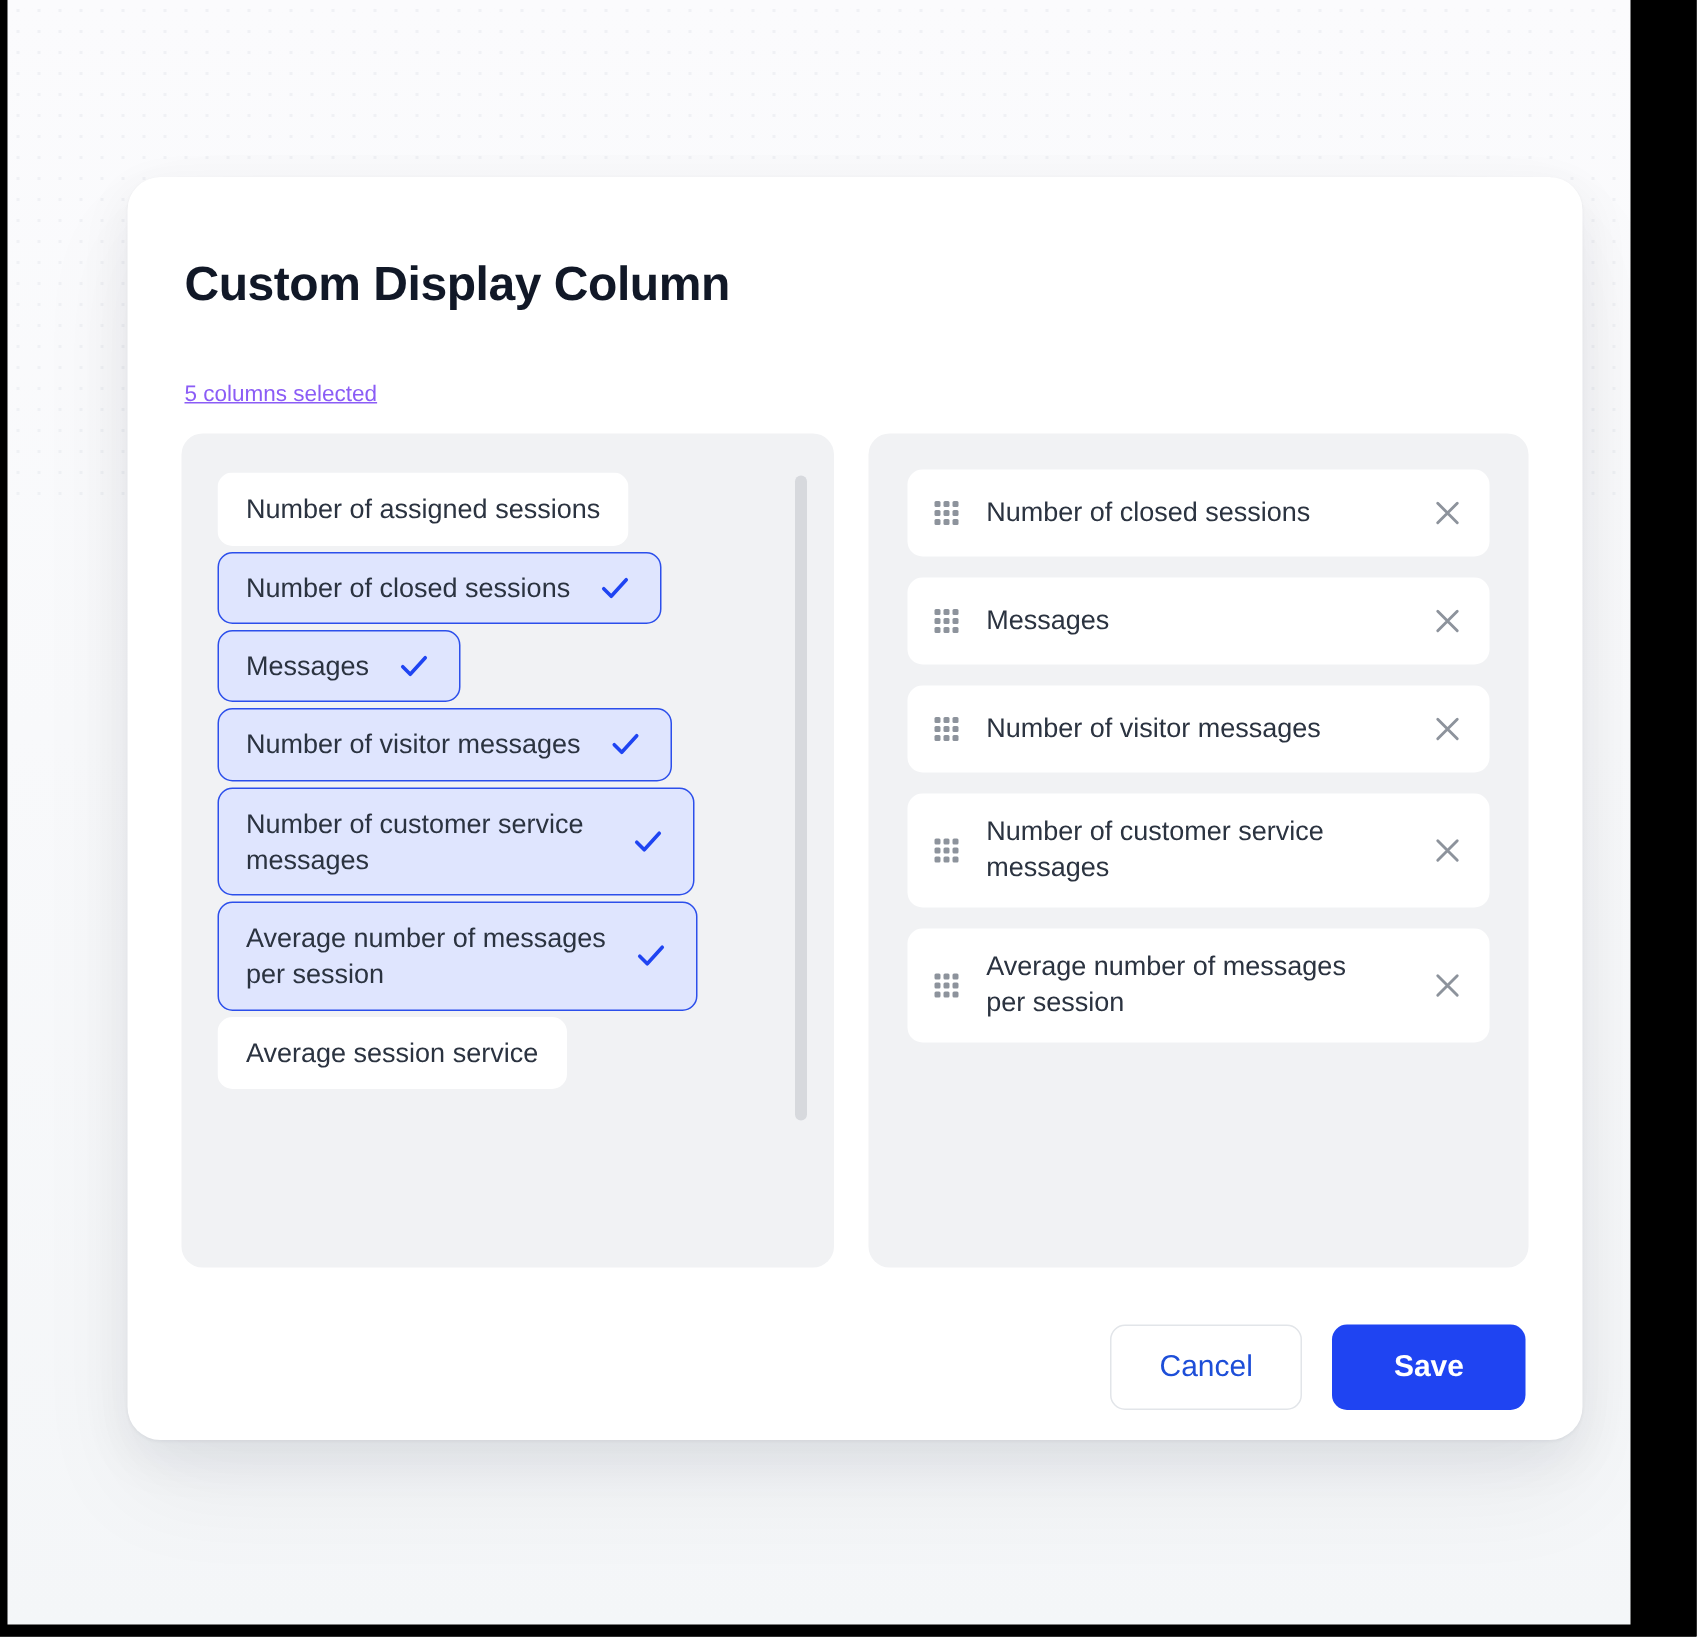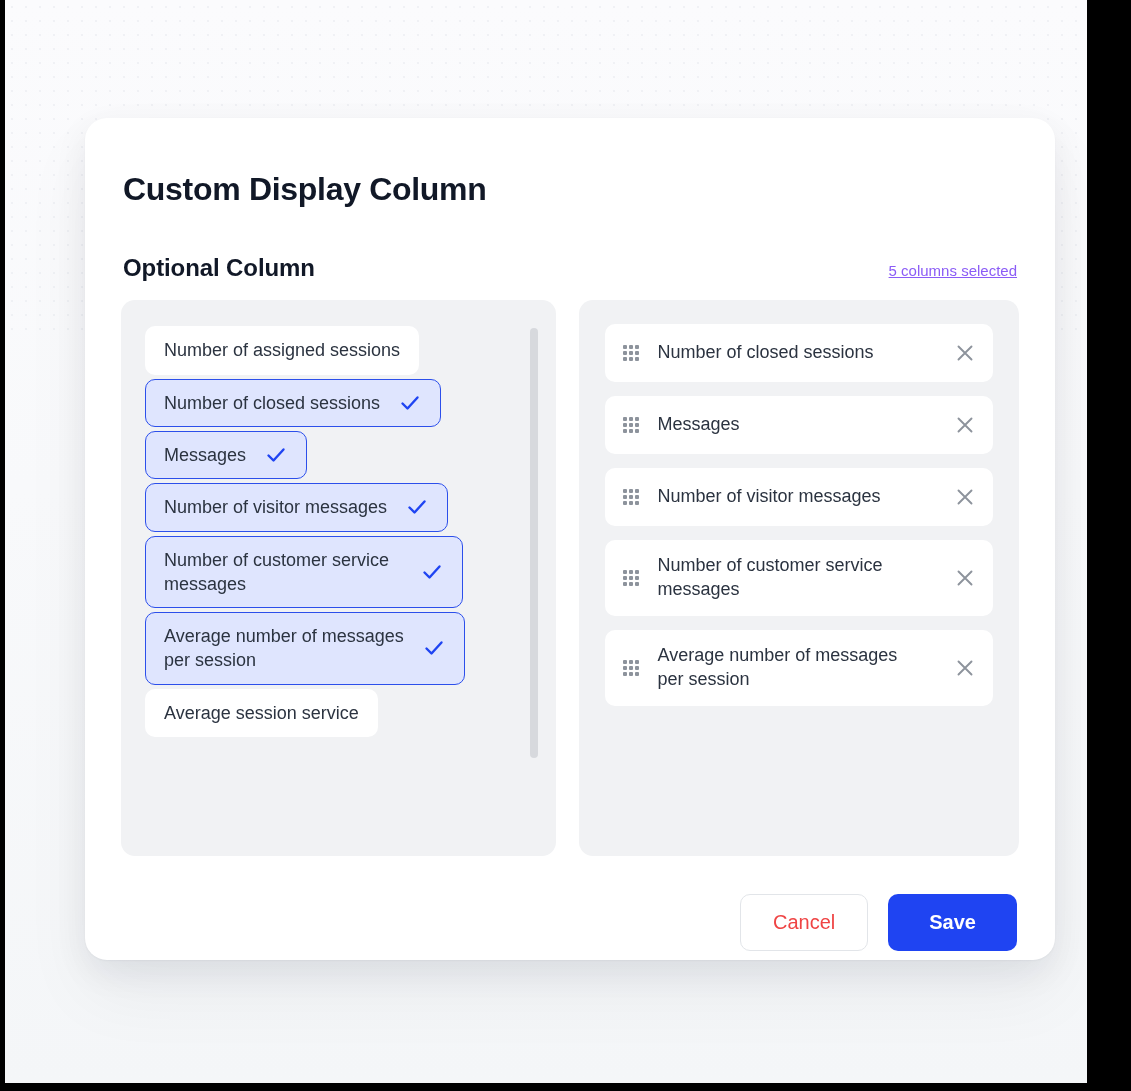--- a/index.html
+++ b/index.html
@@ -247,21 +247,21 @@
   .btn {
     font-size: 20px;
     border-radius: 10px;
     cursor: pointer;
     font-family: "Liberation Sans", sans-serif;
   }
 
   .btn-cancel {
     background: #ffffff;
     border: 1.5px solid #e2e5e9;
-    color: #ef4444;
+    color: #1d4ed8;
     padding: 16px 32px;
   }
 
   .btn-save {
     background: #1f44f2;
     border: none;
     color: #ffffff;
     font-weight: bold;
     padding: 17px 41px;
   }
@@ -271,21 +271,20 @@
 
 <div class="viewport">
   <div class="page-surface">
     <div class="page-texture"></div>
 
     <div class="modal">
 
       <div class="modal-title">Custom Display Column</div>
 
       <div class="subhead">
-        <div class="subhead-title">Optional Column</div>
         <div class="subhead-count">5 columns selected</div>
       </div>
 
       <div class="panels">
 
         <div class="panel panel-left">
           <div class="chip-list" id="chip-list">
               <div class="chip">
                 <span class="chip-label">Number of assigned sessions</span>
               </div>

